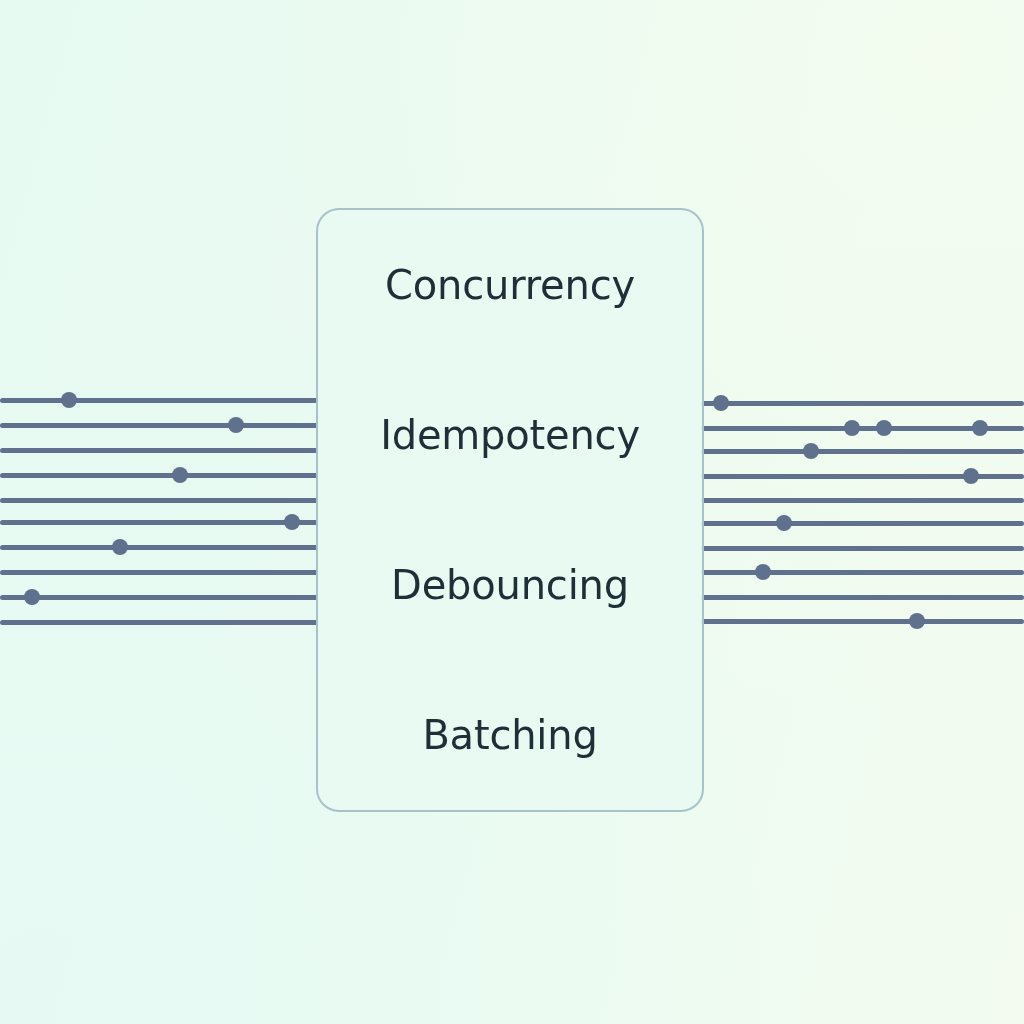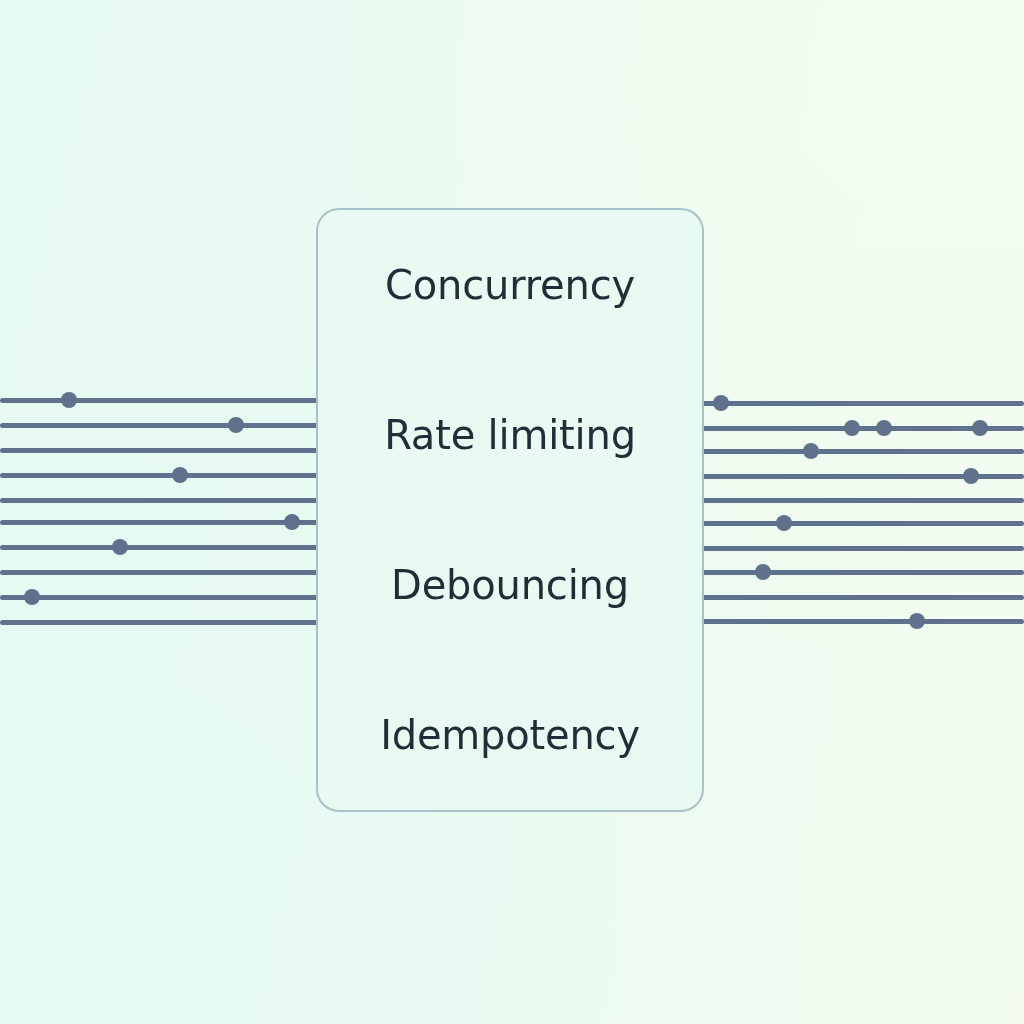--- a/index.html
+++ b/index.html
@@ -158,19 +158,19 @@
       <div class="track right" style="top: 594.5px; background: rgb(95, 113, 140); height: 5px; width: 326px;"></div>
       <div class="track right" style="top: 618.5px; background: rgb(95, 113, 140); height: 5px; width: 326px;"></div>
       <div class="node" style="left: 909px; top: 613px; width: 16px; height: 16px; background: rgb(95, 113, 140);"></div>
     </div>
 
   <div class="card-veil"></div>
 
   <div class="card">
     <div class="card-list" id="card-list">
         <div class="card-item">Concurrency</div>
-        <div class="card-item">Rate limiting</div>
+        <div class="card-item">Idempotency</div>
         <div class="card-item">Debouncing</div>
-        <div class="card-item">Idempotency</div>
+        <div class="card-item">Batching</div>
       </div>
   </div>
 
 </div>
 
 </body></html>

